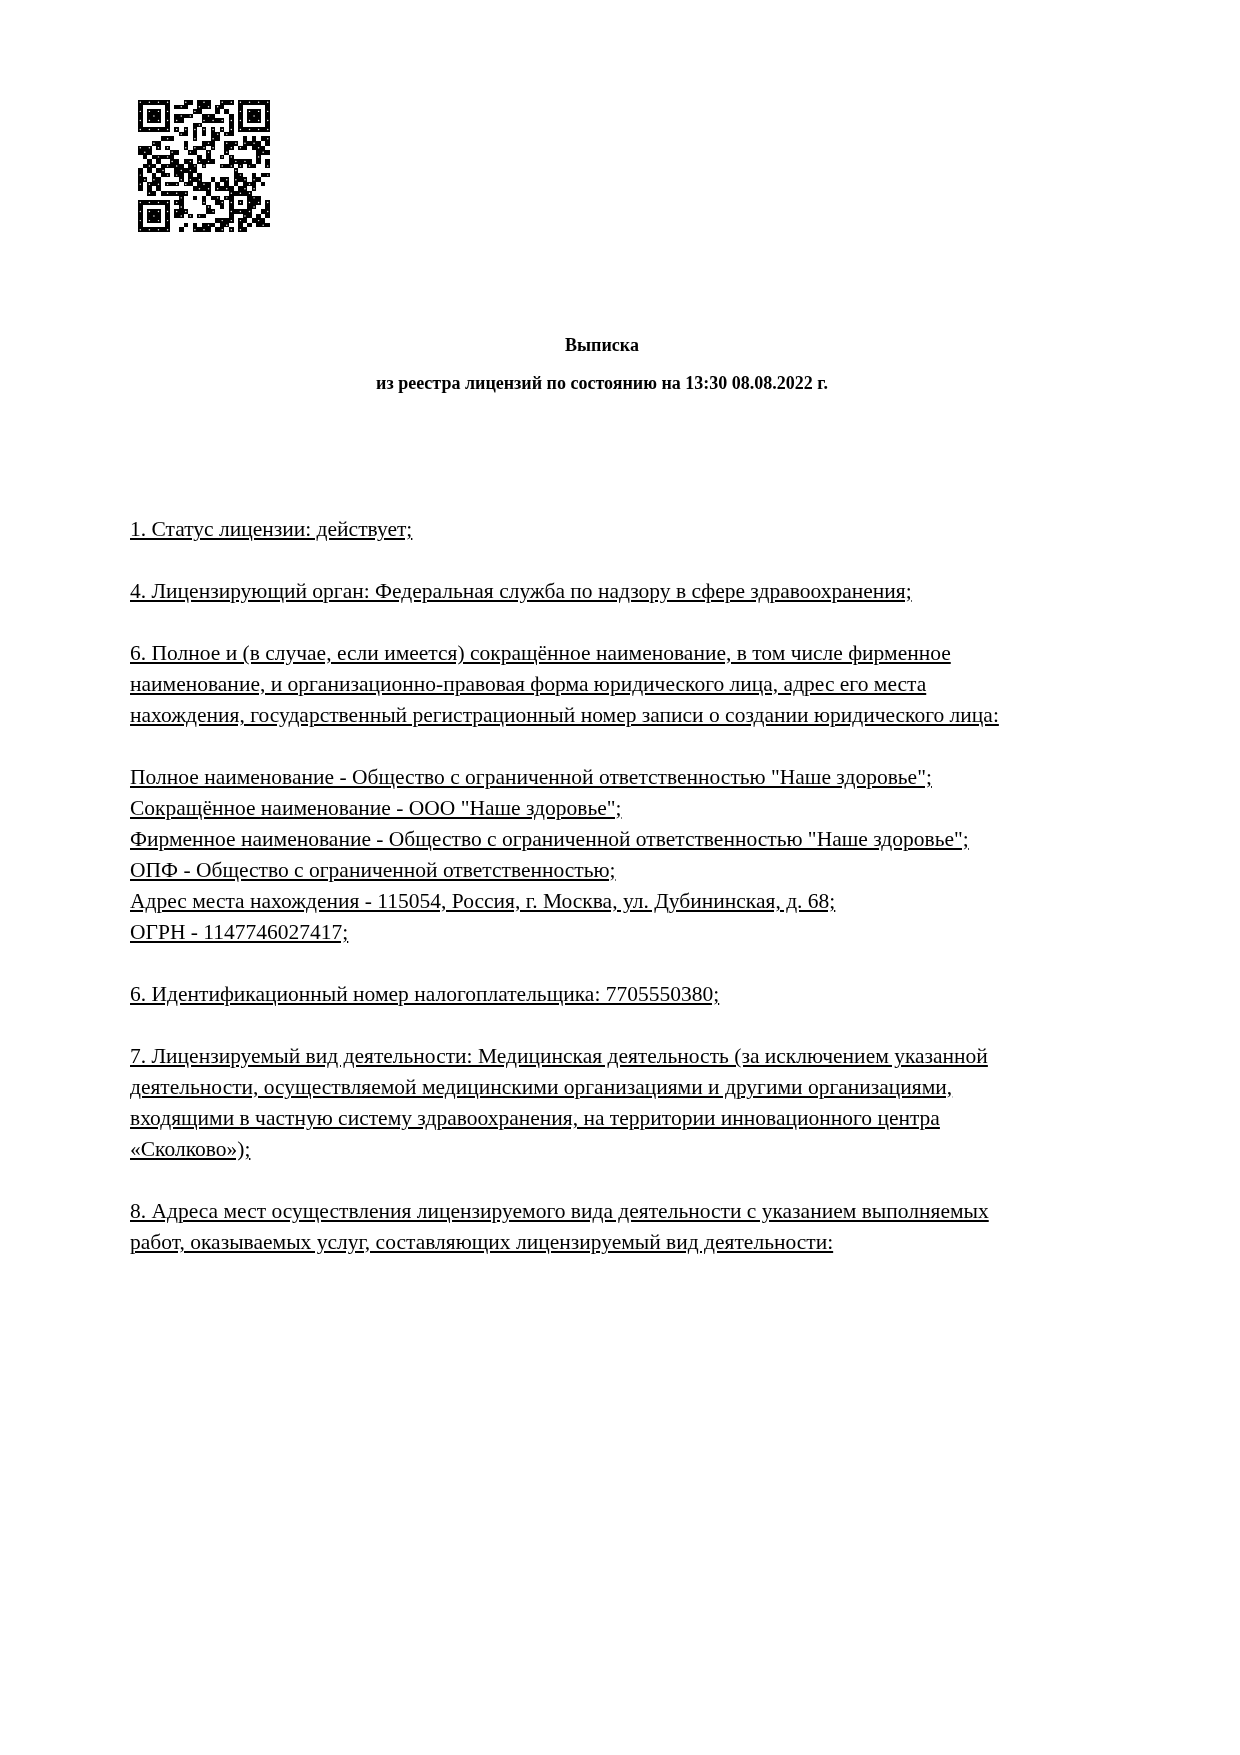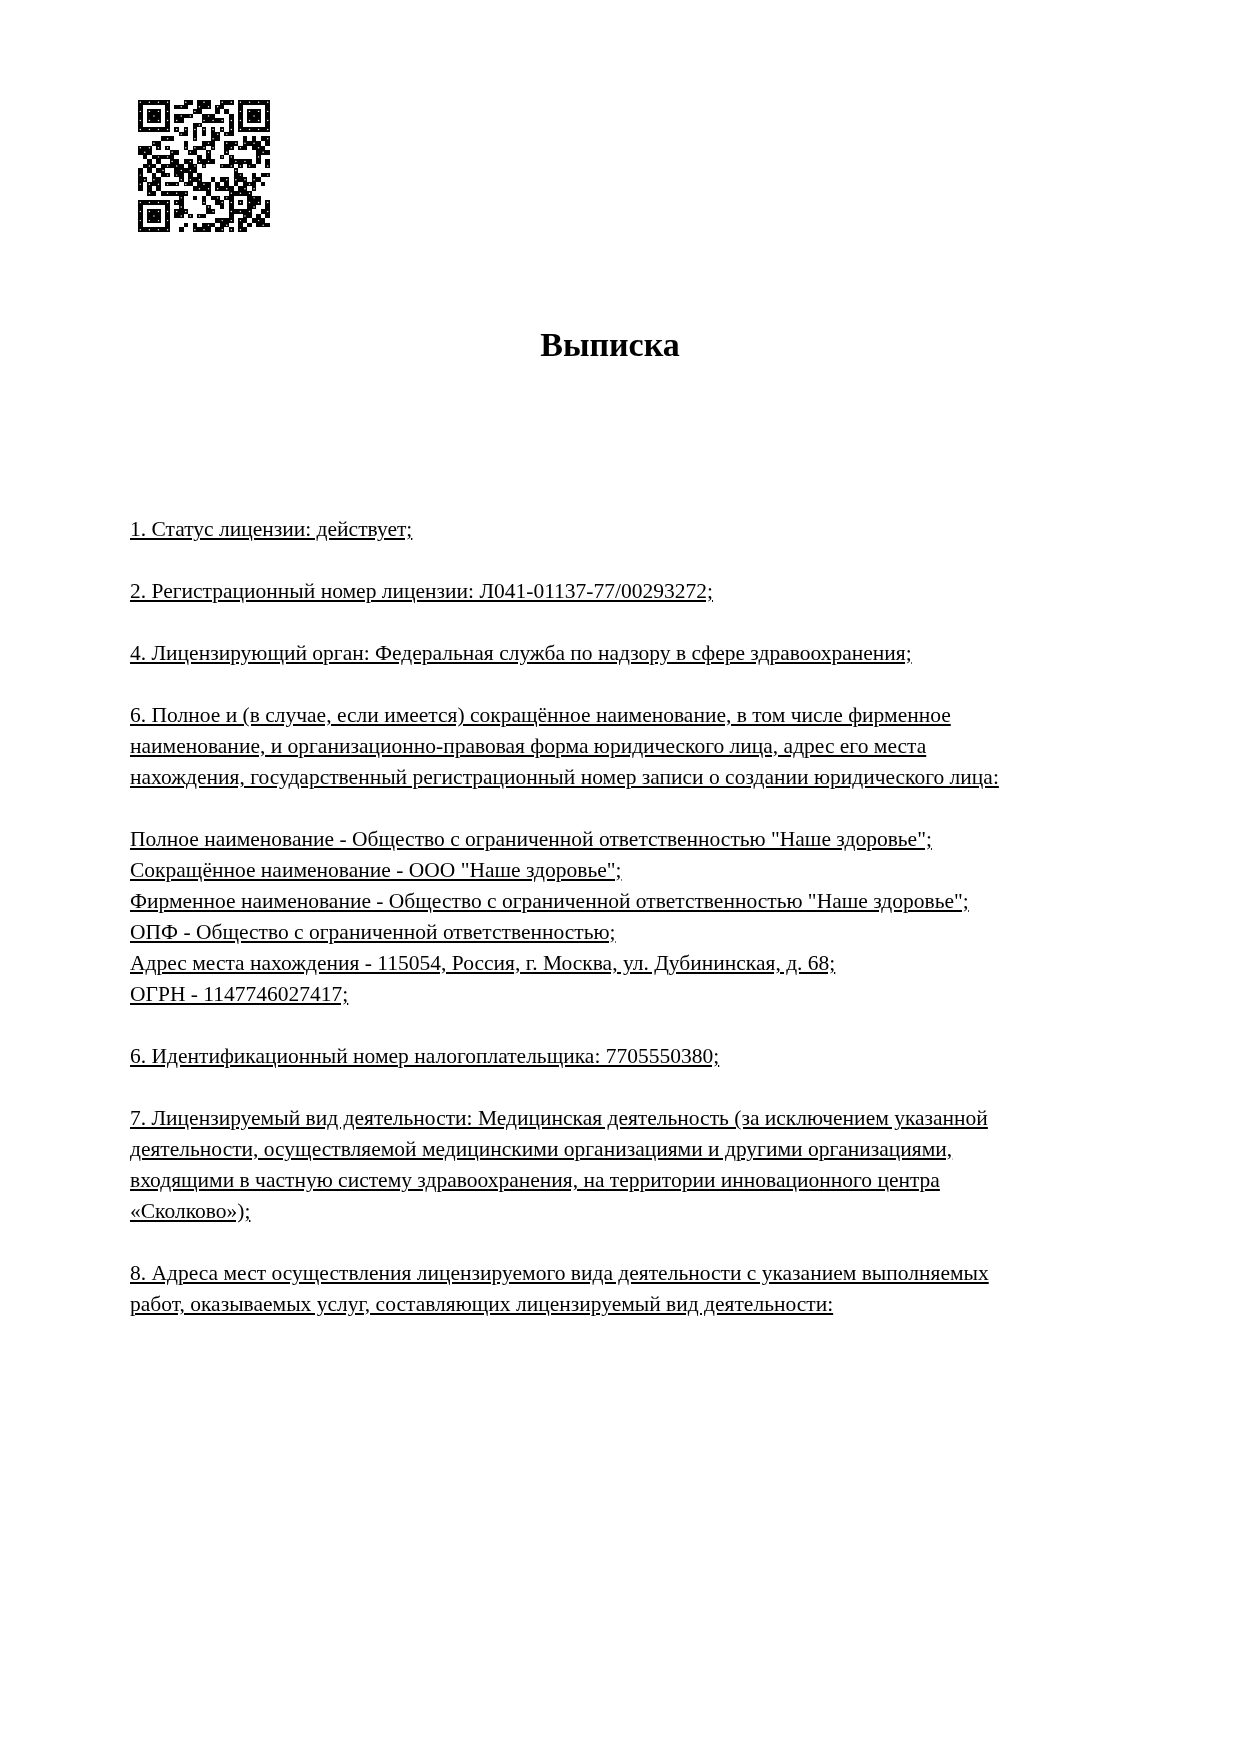--- a/index.html
+++ b/index.html
@@ -18,26 +18,26 @@
   .qr {
     position: absolute;
     left: 138px;
     top: 100px;
     width: 132px;
     height: 132px;
   }
   .qr svg { width: 100%; height: 100%; display: block; }
   .title {
     position: absolute;
-    left: 16px;
+    left: 8px;
     top: 326px;
     width: 1188px;
     text-align: center;
     font-weight: bold;
-    font-size: 34px;
+    font-size: 18px;
     line-height: 38px;
   }
   .subtitle {
     position: absolute;
     left: 0;
     top: 438px;
     width: 1158px;
     text-align: right;
     font-size: 18px;
     line-height: 22px;
@@ -689,26 +689,26 @@
           <circle cx="14.5" cy="28.5" r="0.16"></circle>
           <circle cx="18.5" cy="28.5" r="0.16"></circle>
           <circle cx="20.5" cy="28.5" r="0.16"></circle>
           <circle cx="22.5" cy="28.5" r="0.16"></circle>
         </g>
       </svg>
     </div>
 
   <div class="title">
     <div>Выписка</div>
+    <div>из реестра лицензий по состоянию на 13:30 08.08.2022 г.</div>
   </div>
 
 
   <div class="doc-body">
     <p class="para">1. Статус лицензии: действует;</p>
-    <p class="para">2. Регистрационный номер лицензии: Л041-01137-77/00293272;</p>
     <p class="para">4. Лицензирующий орган: Федеральная служба по надзору в сфере здравоохранения;</p>
     <p class="para">6. Полное и (в случае, если имеется) сокращённое наименование, в том числе фирменное
 наименование, и организационно-правовая форма юридического лица, адрес его места
 нахождения, государственный регистрационный номер записи о создании юридического лица:</p>
     <p class="para">Полное наименование - Общество с ограниченной ответственностью "Наше здоровье";
 Сокращённое наименование - ООО "Наше здоровье";
 Фирменное наименование - Общество с ограниченной ответственностью "Наше здоровье";
 ОПФ - Общество с ограниченной ответственностью;
 Адрес места нахождения - 115054, Россия, г. Москва, ул. Дубининская, д. 68;
 ОГРН - 1147746027417;</p>

